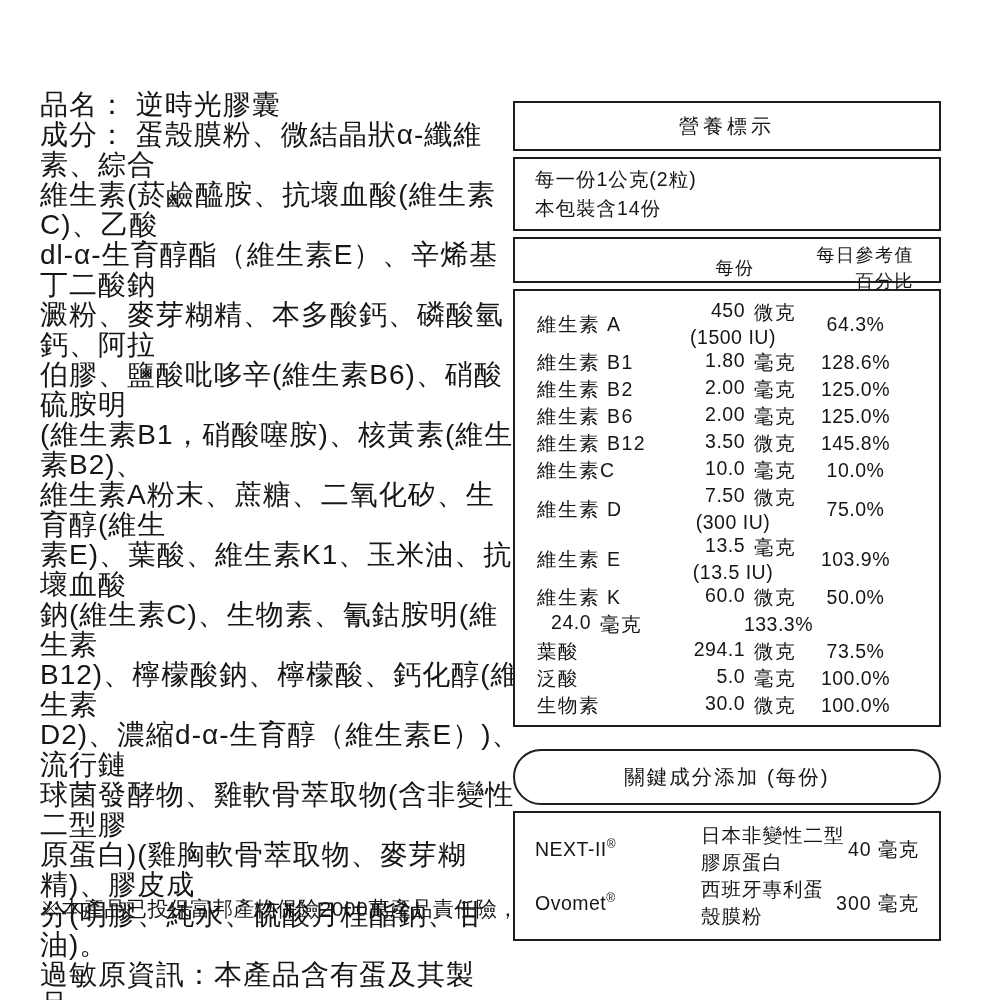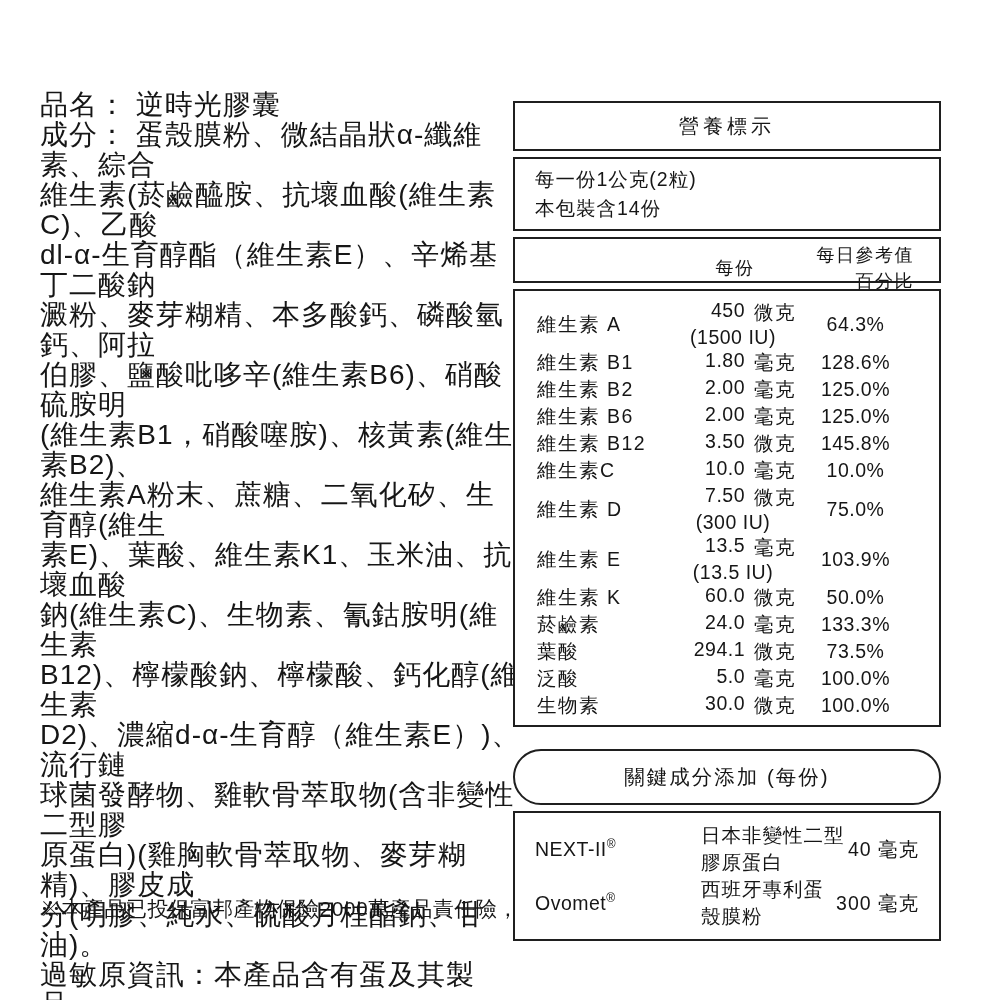--- a/index.html
+++ b/index.html
@@ -211,21 +211,20 @@
         <div class="nt-amount">
           <div class="amt-line">
               <span class="amt-num">60.0</span>
               <span class="amt-unit">微克</span>
             </div>
         </div>
         <div class="nt-pct">50.0%</div>
       </div>
 
       <div class="nt-row">
-        <div class="nt-name">菸鹼素</div>
         <div class="nt-amount">
           <div class="amt-line">
               <span class="amt-num">24.0</span>
               <span class="amt-unit">毫克</span>
             </div>
         </div>
         <div class="nt-pct">133.3%</div>
       </div>
 
       <div class="nt-row">

